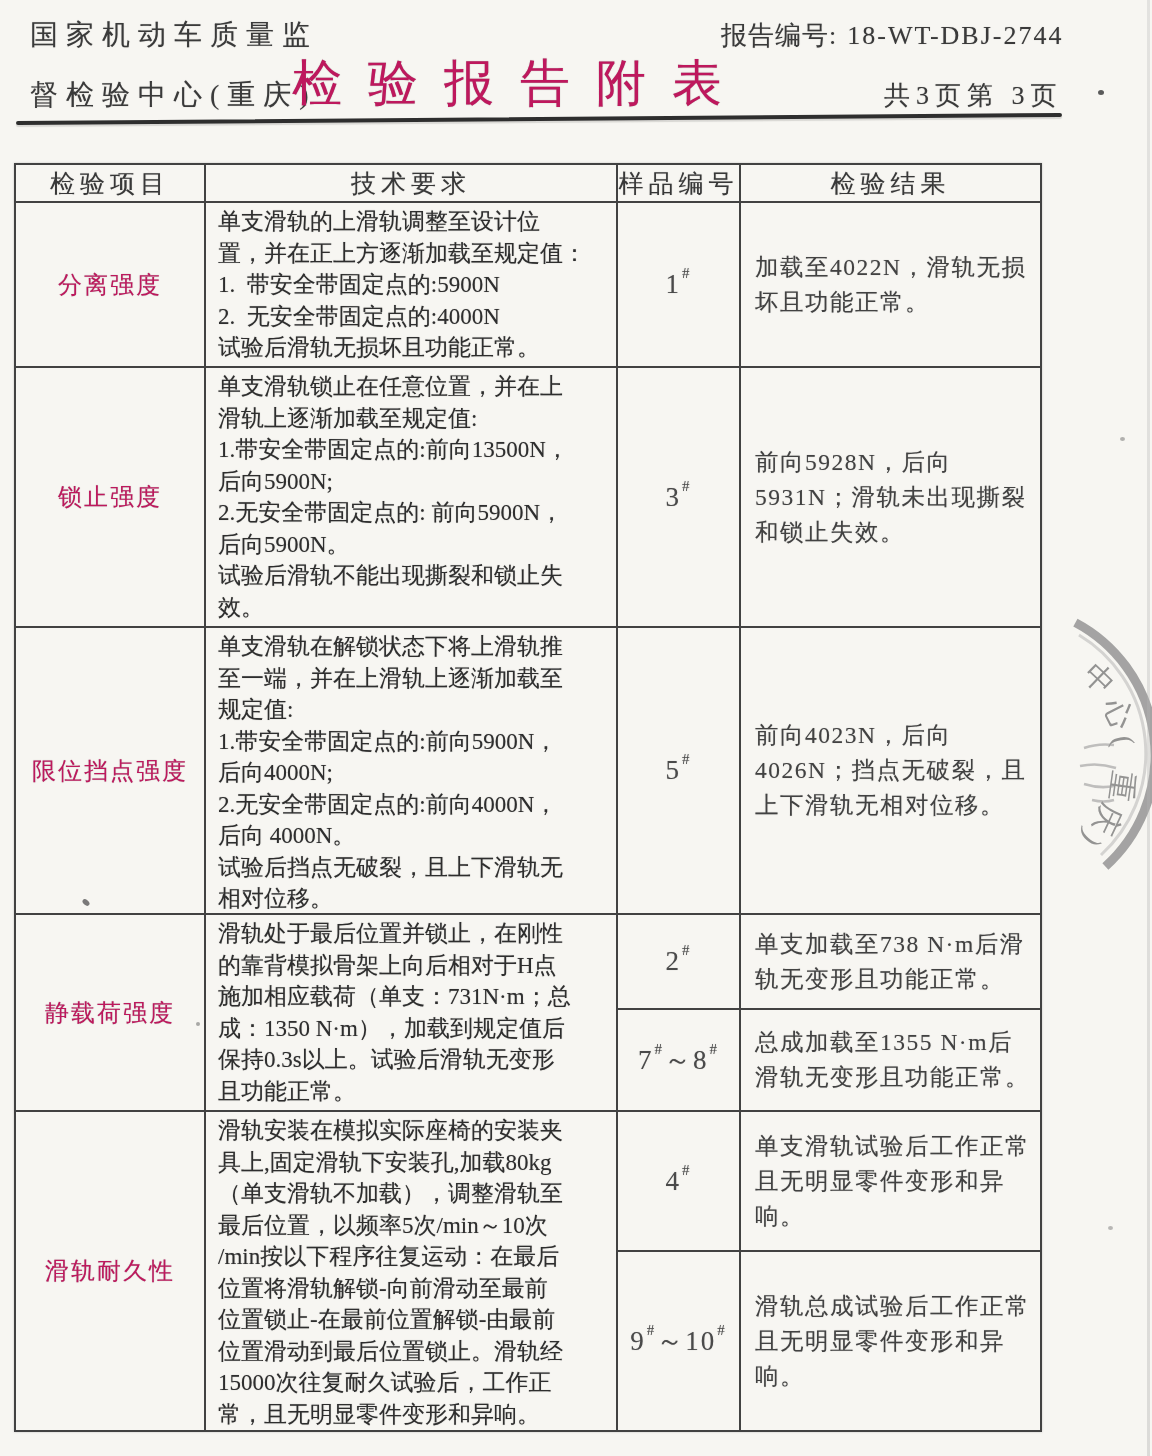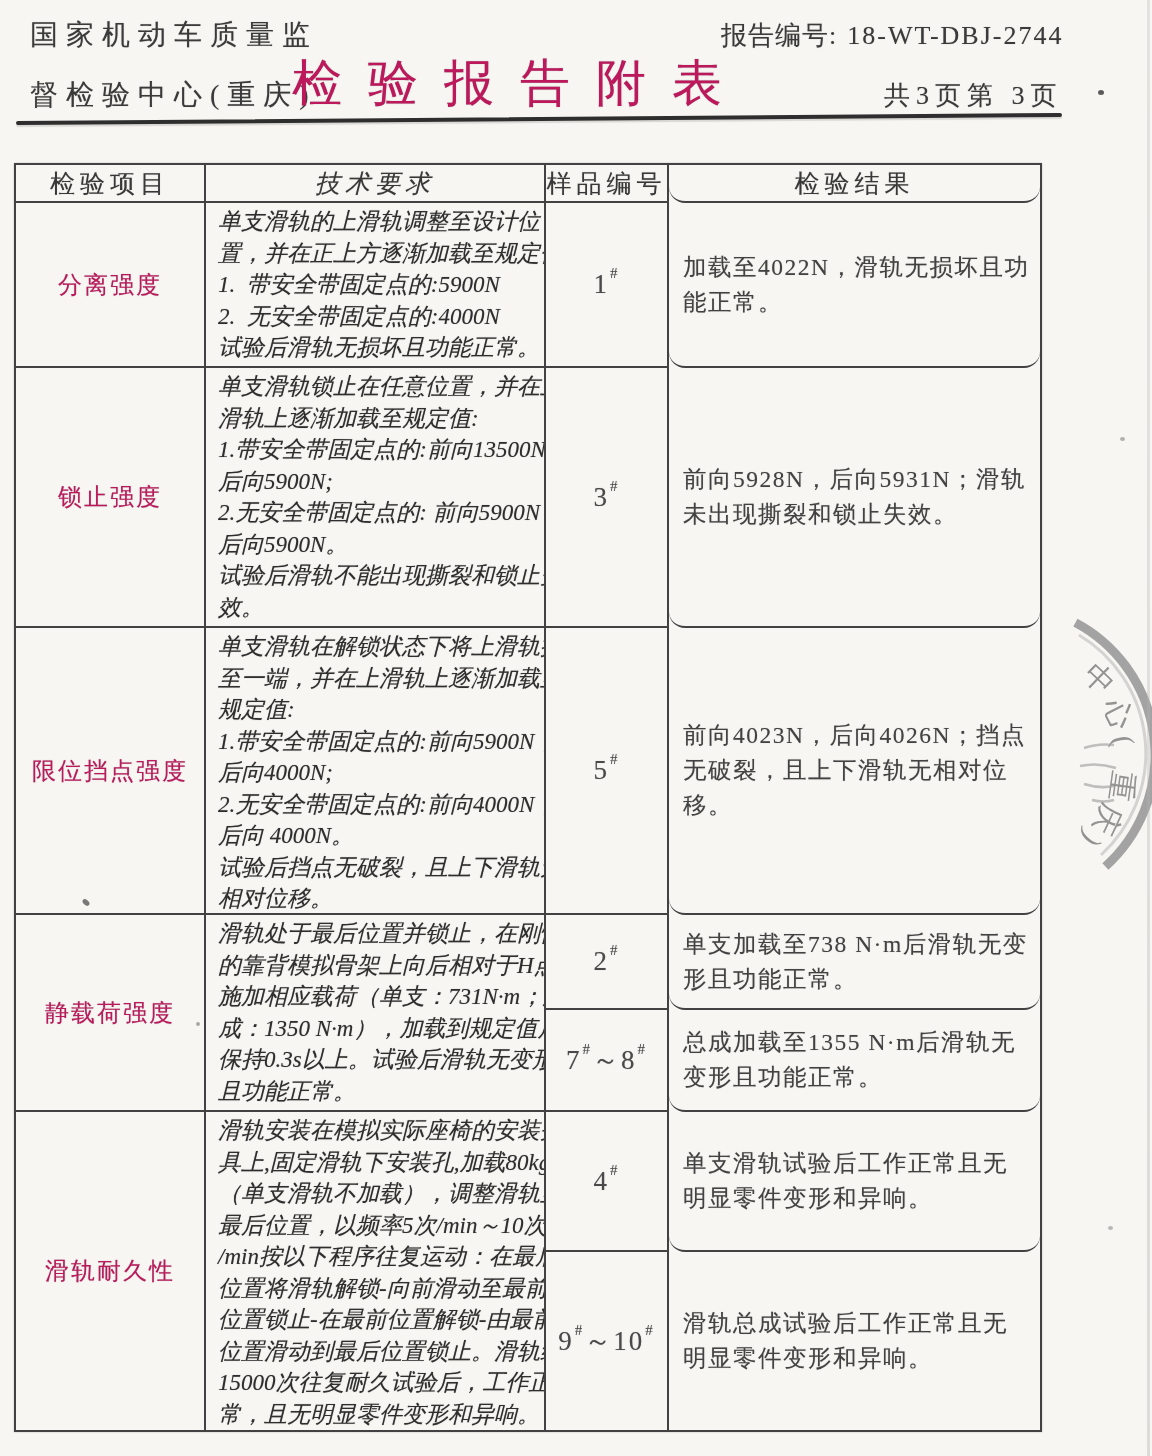--- a/index.html
+++ b/index.html
@@ -29,23 +29,23 @@
   
   .rtable{position:absolute;left:14px;top:163px;width:1024px;
     border:2px solid #424242;display:flex;flex-direction:column;
     box-shadow:0 0 2px rgba(60,60,60,.25);}
   .tr{display:flex;}
   .cell{border-right:2px solid #424242;border-bottom:2px solid #424242;box-sizing:border-box;
     overflow:hidden;}
   .last-col{border-right:none;}
   .nb{border-bottom:none;}
   .c1{width:190px;}
-  .c2{width:340px;font-style:italic;}
+  .c2{width:412px;}
   .c3{width:123px;}
-  .c4{flex:1;border-radius:16px;}
+  .c4{flex:1;}
   .split{flex:1;display:flex;flex-direction:column;}
   .subrow{display:flex;}
   .th{display:flex;align-items:center;justify-content:center;
     font-size:25px;letter-spacing:5px;color:#383838;text-shadow:0 0 1px rgba(70,70,70,.4);}
   .item-cell{display:flex;align-items:center;justify-content:center;
     font-size:24px;letter-spacing:2px;color:#be185d;text-shadow:0 0 1px rgba(70,70,70,.4);}
   .req-cell{padding:3px 6px 0 12px;font-size:23px;line-height:31.5px;color:#2e2e2e;
     white-space:pre;font-weight:500;text-shadow:0 0 1px rgba(60,60,60,.45);}
   .sample-cell{display:flex;align-items:center;justify-content:center;
     font-size:27px;color:#4a4a4a;letter-spacing:2px;text-shadow:0 0 1px rgba(80,80,80,.4);}

